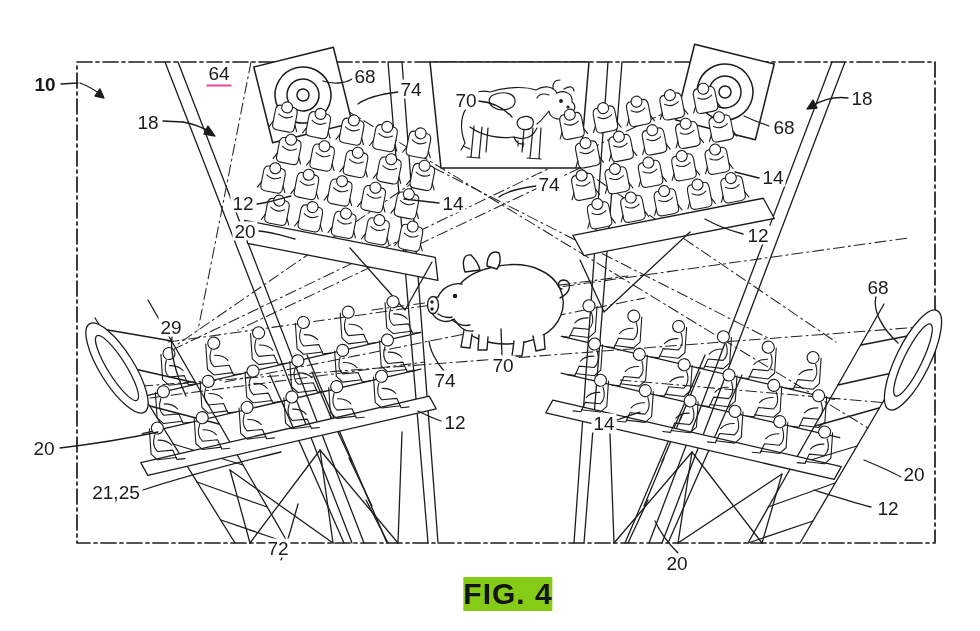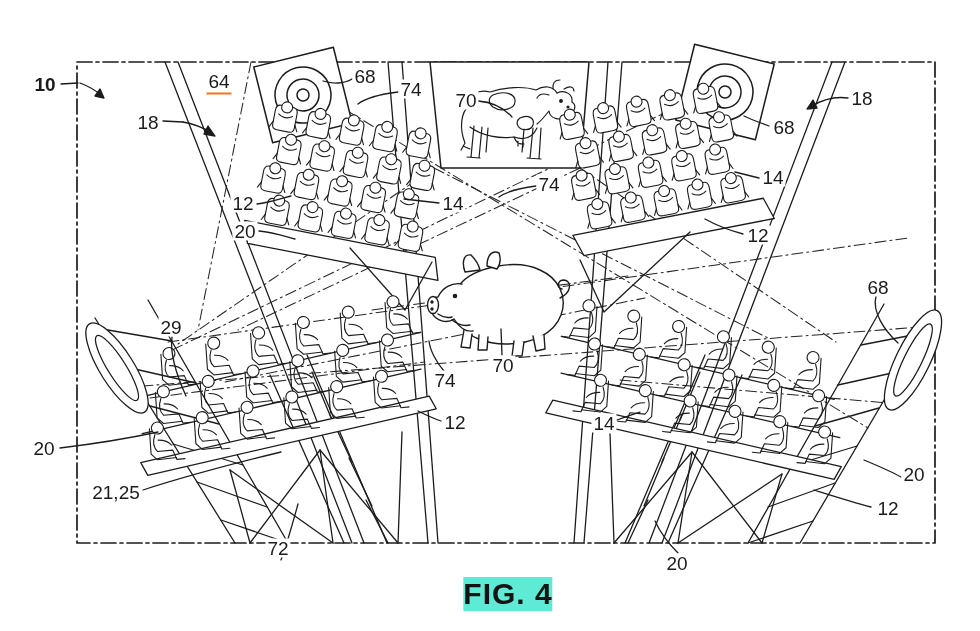--- a/index.html
+++ b/index.html
@@ -1,23 +1,23 @@
 <!DOCTYPE html>
 <html><head>
 <meta charset="utf-8">
 <style>
   html,body{margin:0;padding:0;background:#ffffff;}
   .page{position:relative;width:980px;height:631px;background:#fff;overflow:hidden;
         font-family:"Liberation Sans",sans-serif;color:#1b1b1b;}
   .art{position:absolute;left:0;top:0;}
   .ref-label{position:absolute;transform:translate(-50%,-50%);font-size:19px;line-height:1;
              font-weight:500;background:#fff;padding:0 2px;white-space:nowrap;color:#1b1b1b;}
-  .ref-label.underline{border-bottom:2px solid #f97316;padding-bottom:2px;margin-top:8px;}
+  .ref-label.underline{border-bottom:2px solid #ec4899;padding-bottom:2px;}
   .fig-caption{position:absolute;left:508px;top:594px;transform:translate(-50%,-50%);
-               font-size:30px;font-weight:600;letter-spacing:1px;color:#141414;background:#5eead4;}
+               font-size:30px;font-weight:600;letter-spacing:1px;color:#141414;background:#84cc16;}
 </style>
 </head>
 <body>
 
 <div class="page">
 
 <svg class="art" width="980" height="631" viewBox="0 0 980 631" stroke="#1c1c1c" fill="none" stroke-width="1.3" stroke-linecap="round" stroke-linejoin="round">
 
   <defs>
     <g id="rback" stroke="#1c1c1c" stroke-width="1.1">

